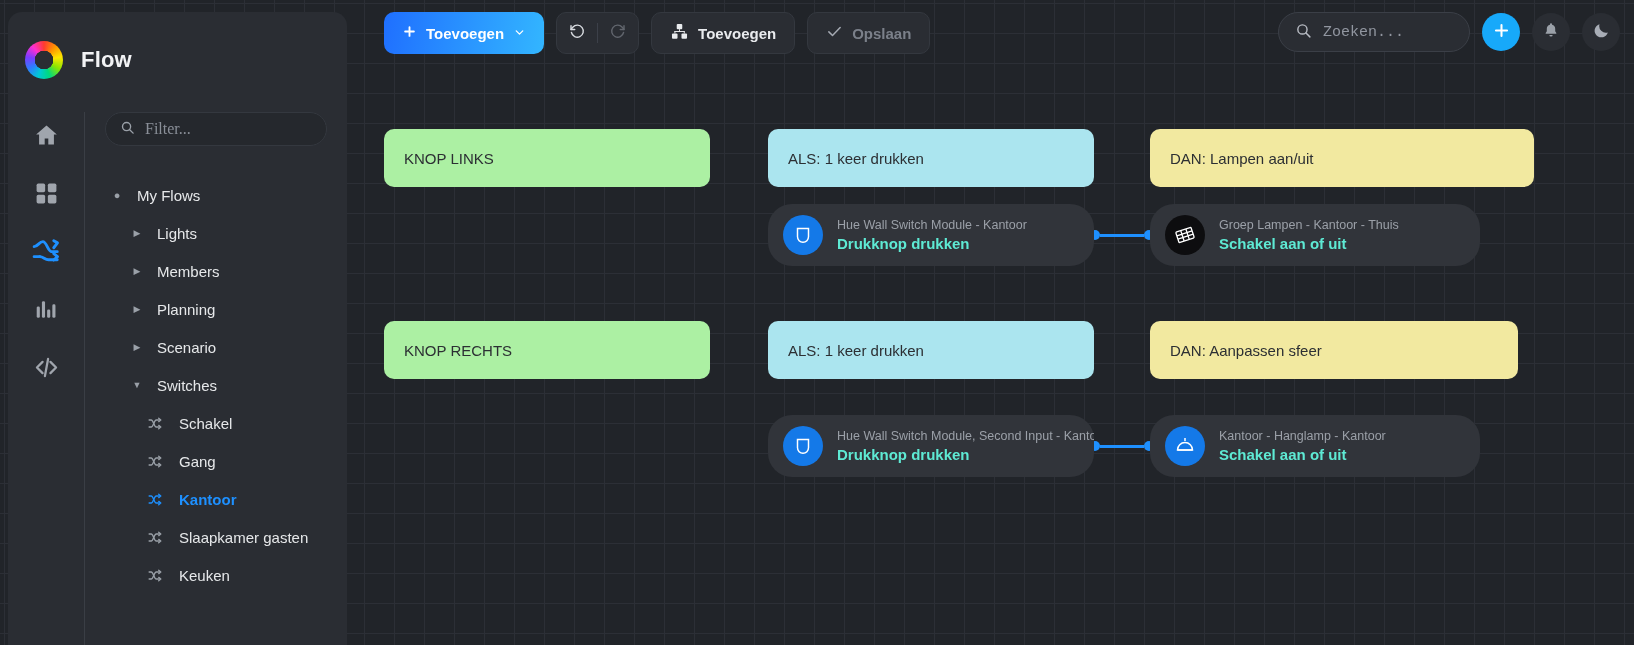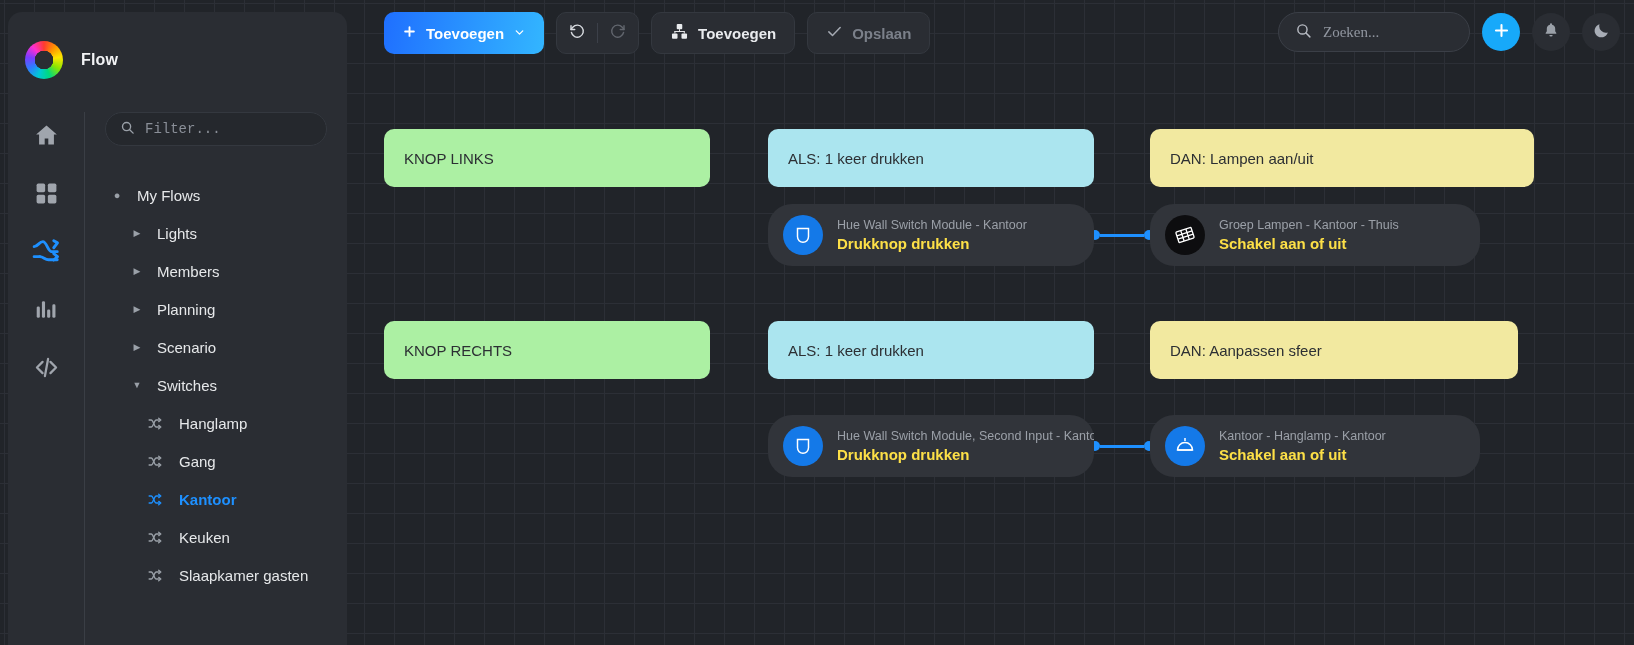--- a/index.html
+++ b/index.html
@@ -58,21 +58,21 @@
     background:
       radial-gradient(circle at center, #2a2d33 0 34%, transparent 35%),
       conic-gradient(from 0deg,
         #ff3b30, #ff9500, #ffe600, #8ce600,
         #00d97e, #00c8d7, #2f7bff, #7b3bff,
         #ff2fd0, #ff3b30);
     flex: 0 0 auto;
   }
   .brand-title {
     color: #f2f3f5;
-    font-size: 16px;
+    font-size: 22px;
     font-weight: 700;
     letter-spacing: .2px;
   }
 
   .sidebar-body {
     display: flex;
     height: calc(100% - 72px);
   }
 
   .rail {
@@ -113,22 +113,22 @@
     background: #25282d;
     border: 1px solid #34383f;
     border-radius: 17px;
     padding: 0 14px;
   }
   .filter-box input {
     background: transparent;
     border: 0;
     outline: none;
     color: #a3a3a3;
-    font-size: 14px;
-    font-family: Liberation Mono, monospace;
+    font-size: 16px;
+    font-family: Liberation Serif, serif;
     width: 100%;
   }
   .filter-box input::placeholder { color: #8a8f98; }
 
   .tree { margin-top: 30px; }
   .tree-row {
     display: flex;
     align-items: center;
     height: 38px;
     font-size: 15px;
@@ -217,21 +217,21 @@
     width: 192px;
     height: 40px;
     background: #2a2d33;
     border: 1px solid #3b3f47;
     border-radius: 20px;
     padding: 0 16px;
   }
   .search-box input {
     background: transparent; border: 0; outline: none;
     color: #7dd3fc; font-size: 15px; width: 100%;
-    font-family: Liberation Serif, serif;
+    font-family: Liberation Mono, monospace;
   }
   .search-box input::placeholder { color: #9196a0; }
 
   .round-btn {
     width: 38px; height: 38px;
     border-radius: 50%;
     display: flex; align-items: center; justify-content: center;
     cursor: pointer;
   }
   .round-btn.add { background: #17a9fa; }
@@ -267,21 +267,21 @@
   .devicon {
     width: 40px; height: 40px;
     border-radius: 50%;
     display: flex; align-items: center; justify-content: center;
     flex: 0 0 auto;
   }
   .devicon.blue  { background: #1479e8; }
   .devicon.black { background: #0d0d0f; }
   .devtext { display: flex; flex-direction: column; gap: 3px; overflow: hidden; }
   .devtext .sub  { color: #9ba0a8; font-size: 12.5px; white-space: nowrap; }
-  .devtext .main { color: #fde047; font-size: 15px; font-weight: 700; white-space: nowrap; }
+  .devtext .main { color: #5eead4; font-size: 15px; font-weight: 700; white-space: nowrap; }
 
   .connector { position: absolute; height: 10px; display: flex; align-items: center; }
   .connector .dot {
     width: 10px; height: 10px; border-radius: 50%;
     background: #1e90ff; flex: 0 0 auto;
   }
   .connector .line { height: 3px; background: #1e90ff; flex: 1 1 auto; }
 </style>
 </head>
 <body>
@@ -591,21 +591,21 @@
 
           <div class="tree-row l2">
             <span class="shuffle">
               <svg width="17" height="17" viewBox="0 0 24 24" fill="none" stroke="#9aa0a8" stroke-width="1.9" stroke-linecap="round" stroke-linejoin="round">
                 <path d="M3 7h3c3 0 4 10 7 10h5"></path>
                   <path d="M3 17h3c3 0 4-10 7-10h5"></path>
                 <path d="M16.5 4.6L19.5 7l-3 2.4"></path>
                   <path d="M16.5 14.6l3 2.4-3 2.4"></path>
               </svg>
             </span>
-            <span class="lbl">Hanglamp</span>
+            <span class="lbl">Schakel</span>
           </div>
 
           <div class="tree-row l2">
             <span class="shuffle">
               <svg width="17" height="17" viewBox="0 0 24 24" fill="none" stroke="#9aa0a8" stroke-width="1.9" stroke-linecap="round" stroke-linejoin="round">
                 <path d="M3 7h3c3 0 4 10 7 10h5"></path>
                   <path d="M3 17h3c3 0 4-10 7-10h5"></path>
                 <path d="M16.5 4.6L19.5 7l-3 2.4"></path>
                   <path d="M16.5 14.6l3 2.4-3 2.4"></path>
               </svg>
@@ -627,33 +627,33 @@
 
           <div class="tree-row l2">
             <span class="shuffle">
               <svg width="17" height="17" viewBox="0 0 24 24" fill="none" stroke="#9aa0a8" stroke-width="1.9" stroke-linecap="round" stroke-linejoin="round">
                 <path d="M3 7h3c3 0 4 10 7 10h5"></path>
                   <path d="M3 17h3c3 0 4-10 7-10h5"></path>
                 <path d="M16.5 4.6L19.5 7l-3 2.4"></path>
                   <path d="M16.5 14.6l3 2.4-3 2.4"></path>
               </svg>
             </span>
-            <span class="lbl">Keuken</span>
+            <span class="lbl">Slaapkamer gasten</span>
           </div>
 
           <div class="tree-row l2">
             <span class="shuffle">
               <svg width="17" height="17" viewBox="0 0 24 24" fill="none" stroke="#9aa0a8" stroke-width="1.9" stroke-linecap="round" stroke-linejoin="round">
                 <path d="M3 7h3c3 0 4 10 7 10h5"></path>
                   <path d="M3 17h3c3 0 4-10 7-10h5"></path>
                 <path d="M16.5 4.6L19.5 7l-3 2.4"></path>
                   <path d="M16.5 14.6l3 2.4-3 2.4"></path>
               </svg>
             </span>
-            <span class="lbl">Slaapkamer gasten</span>
+            <span class="lbl">Keuken</span>
           </div>
 
 
         </div>
       </div>
     </div>
   </div>
 
 </div>
 

